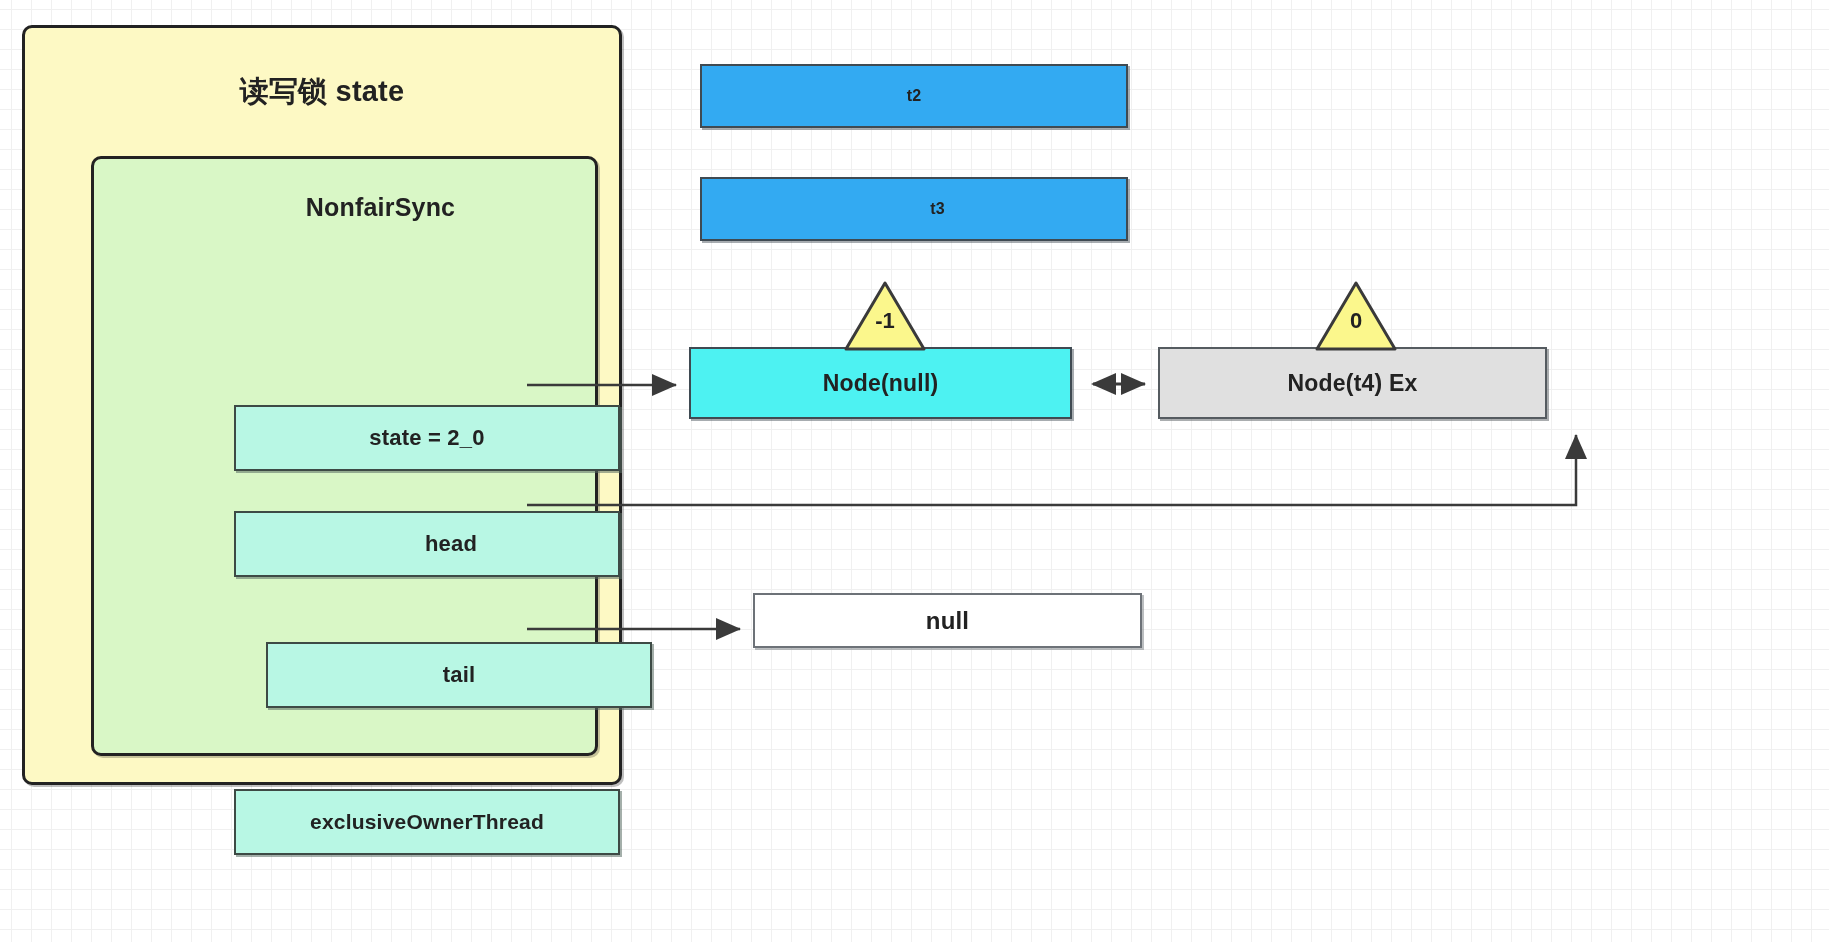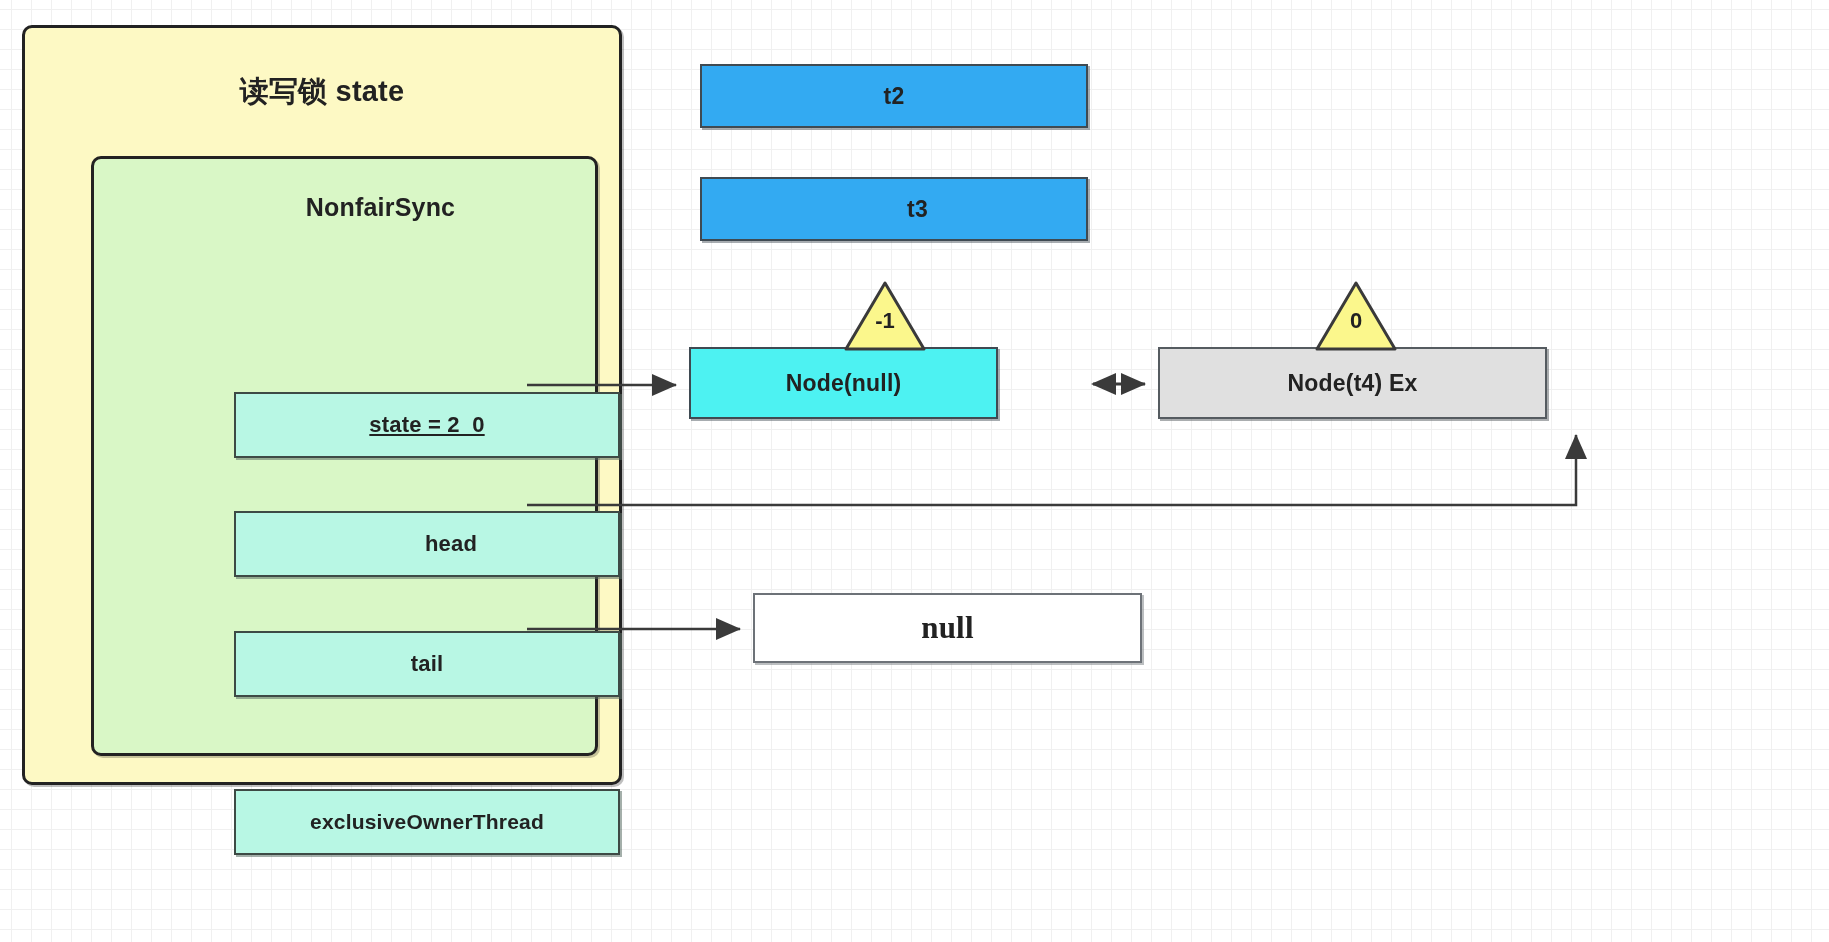--- a/index.html
+++ b/index.html
@@ -86,69 +86,68 @@
   
   .field-box {
     background: #b8f7e4;
     border: 2px solid #3d4a45;
     box-shadow: 2px 2px 0 rgba(90,110,100,0.55);
     font-size: 22px;
     left: 140px;
     width: 386px;
     height: 66px;
   }
-  .fb-state { top: 233px; text-decoration: underline; }
+  .fb-state { top: 246px; }
   .fb-head  { top: 352px; padding-left: 48px; }
-  .fb-tail  { top: 472px; }
+  .fb-tail  { top: 483px; margin-left: 32px; }
   .fb-eot   { top: 596px; font-size: 21px; margin-top: 34px; }
 
   
   .thread-box {
     background: #33aaf2;
     border: 2px solid #3f4a52;
     box-shadow: 2px 2px 0 rgba(60,70,80,0.45);
-    font-size: 23px;
+    font-size: 16px;
     left: 700px;
-    width: 388px;
+    width: 428px;
     height: 64px;
   }
   .tb-t2 { top: 64px; }
   .tb-t3 { top: 177px; padding-left: 47px; }
 
   
   .node-null {
     background: #4df2f2;
     border: 2px solid #3f4a52;
     box-shadow: 2px 2px 0 rgba(60,70,80,0.45);
     font-size: 23px;
     left: 689px;
     top: 347px;
-    width: 309px;
+    width: 383px;
     height: 72px;
   }
   .node-t4 {
     background: #e0e0e0;
     border: 2px solid #555b60;
     box-shadow: 2px 2px 0 rgba(100,105,110,0.55);
     font-size: 23px;
     left: 1158px;
     top: 347px;
     width: 389px;
     height: 72px;
   }
   .null-box {
     background: #ffffff;
     border: 2px solid #6d7278;
     box-shadow: 2px 2px 0 rgba(120,125,130,0.5);
-    font-size: 31px;
+    font-size: 24px;
     left: 753px;
     top: 593px;
     width: 389px;
-    height: 70px;
-    font-family: Liberation Serif, serif;
+    height: 55px;
   }
 
   
   .tri {
     position: absolute;
     width: 84px;
     height: 72px;
   }
   .tri svg { display: block; }
   .tri .tri-label {

